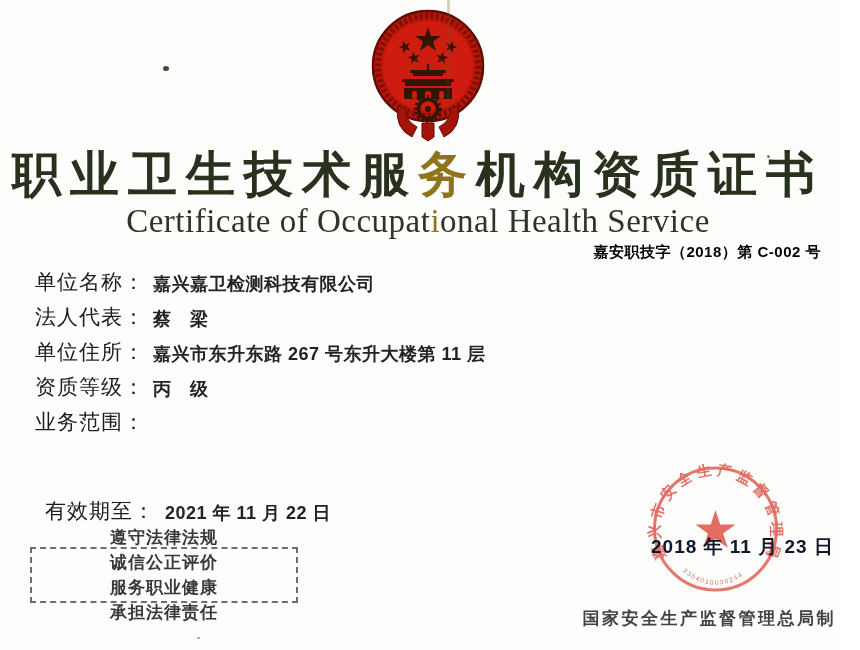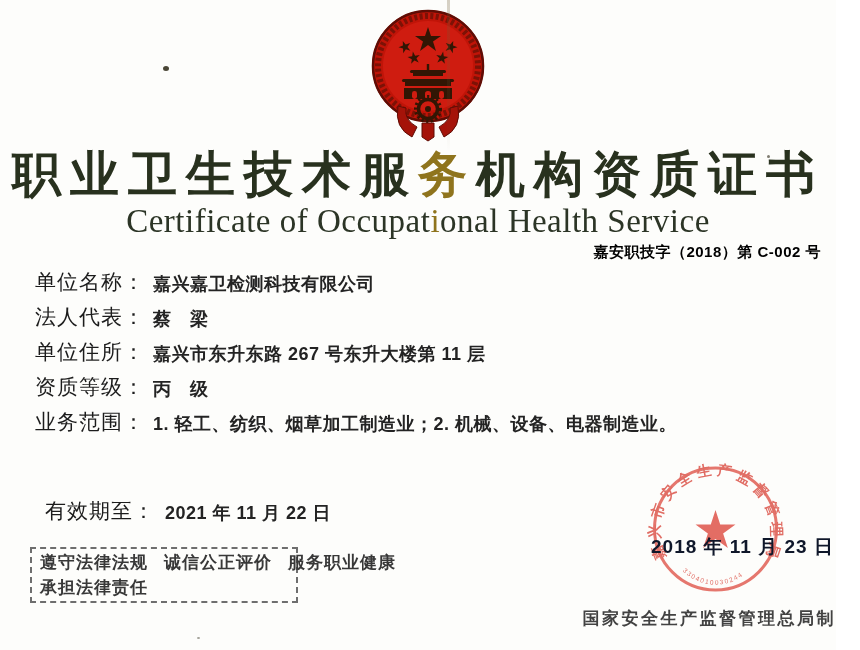--- a/index.html
+++ b/index.html
@@ -60,21 +60,21 @@
 
   .seal{position:absolute;left:633px;top:447px;width:165px;height:165px;opacity:.88;}
   .issue-date{
     position:absolute;left:651px;top:534px;z-index:6;
     font-size:19px;font-weight:bold;color:#0f172a;letter-spacing:1px;white-space:nowrap;
   }
 
   .motto-box{
     position:absolute;left:30px;top:547px;width:248px;height:44px;
     border:2px dashed #6e6e6e;
-    display:grid;grid-template-columns:1fr 1fr 1fr;column-gap:16px;row-gap:2px;
+    display:grid;grid-template-columns:1fr;column-gap:16px;row-gap:2px;
     align-content:center;justify-items:center;
     padding:4px 8px;
     font-family:"Liberation Serif","DejaVu Serif",serif;
     font-size:17px;font-weight:bold;color:#383838;letter-spacing:1px;
   }
   .motto-box span{white-space:nowrap;}
 
   .footer{
     position:absolute;left:0;right:0;top:607px;text-align:right;
     font-size:17px;font-weight:600;color:#424242;letter-spacing:2.5px;white-space:nowrap;
@@ -149,21 +149,20 @@
     <div class="field-row">
       <span class="field-label">单位住所：</span>
       <span class="field-value">嘉兴市东升东路 267 号东升大楼第 11 层</span>
     </div>
     <div class="field-row">
       <span class="field-label">资质等级：</span>
       <span class="field-value">丙　级</span>
     </div>
     <div class="field-row">
       <span class="field-label">业务范围：</span>
-      <span class="field-value">1. 轻工、纺织、烟草加工制造业；2. 机械、设备、电器制造业。</span>
     </div>
   </div>
 
   <div class="validity">
     <span class="field-label">有效期至：</span>
     <span class="field-value">2021 年 11 月 22 日</span>
   </div>
 
   <svg class="seal" viewBox="0 0 165 165">
     <defs>

